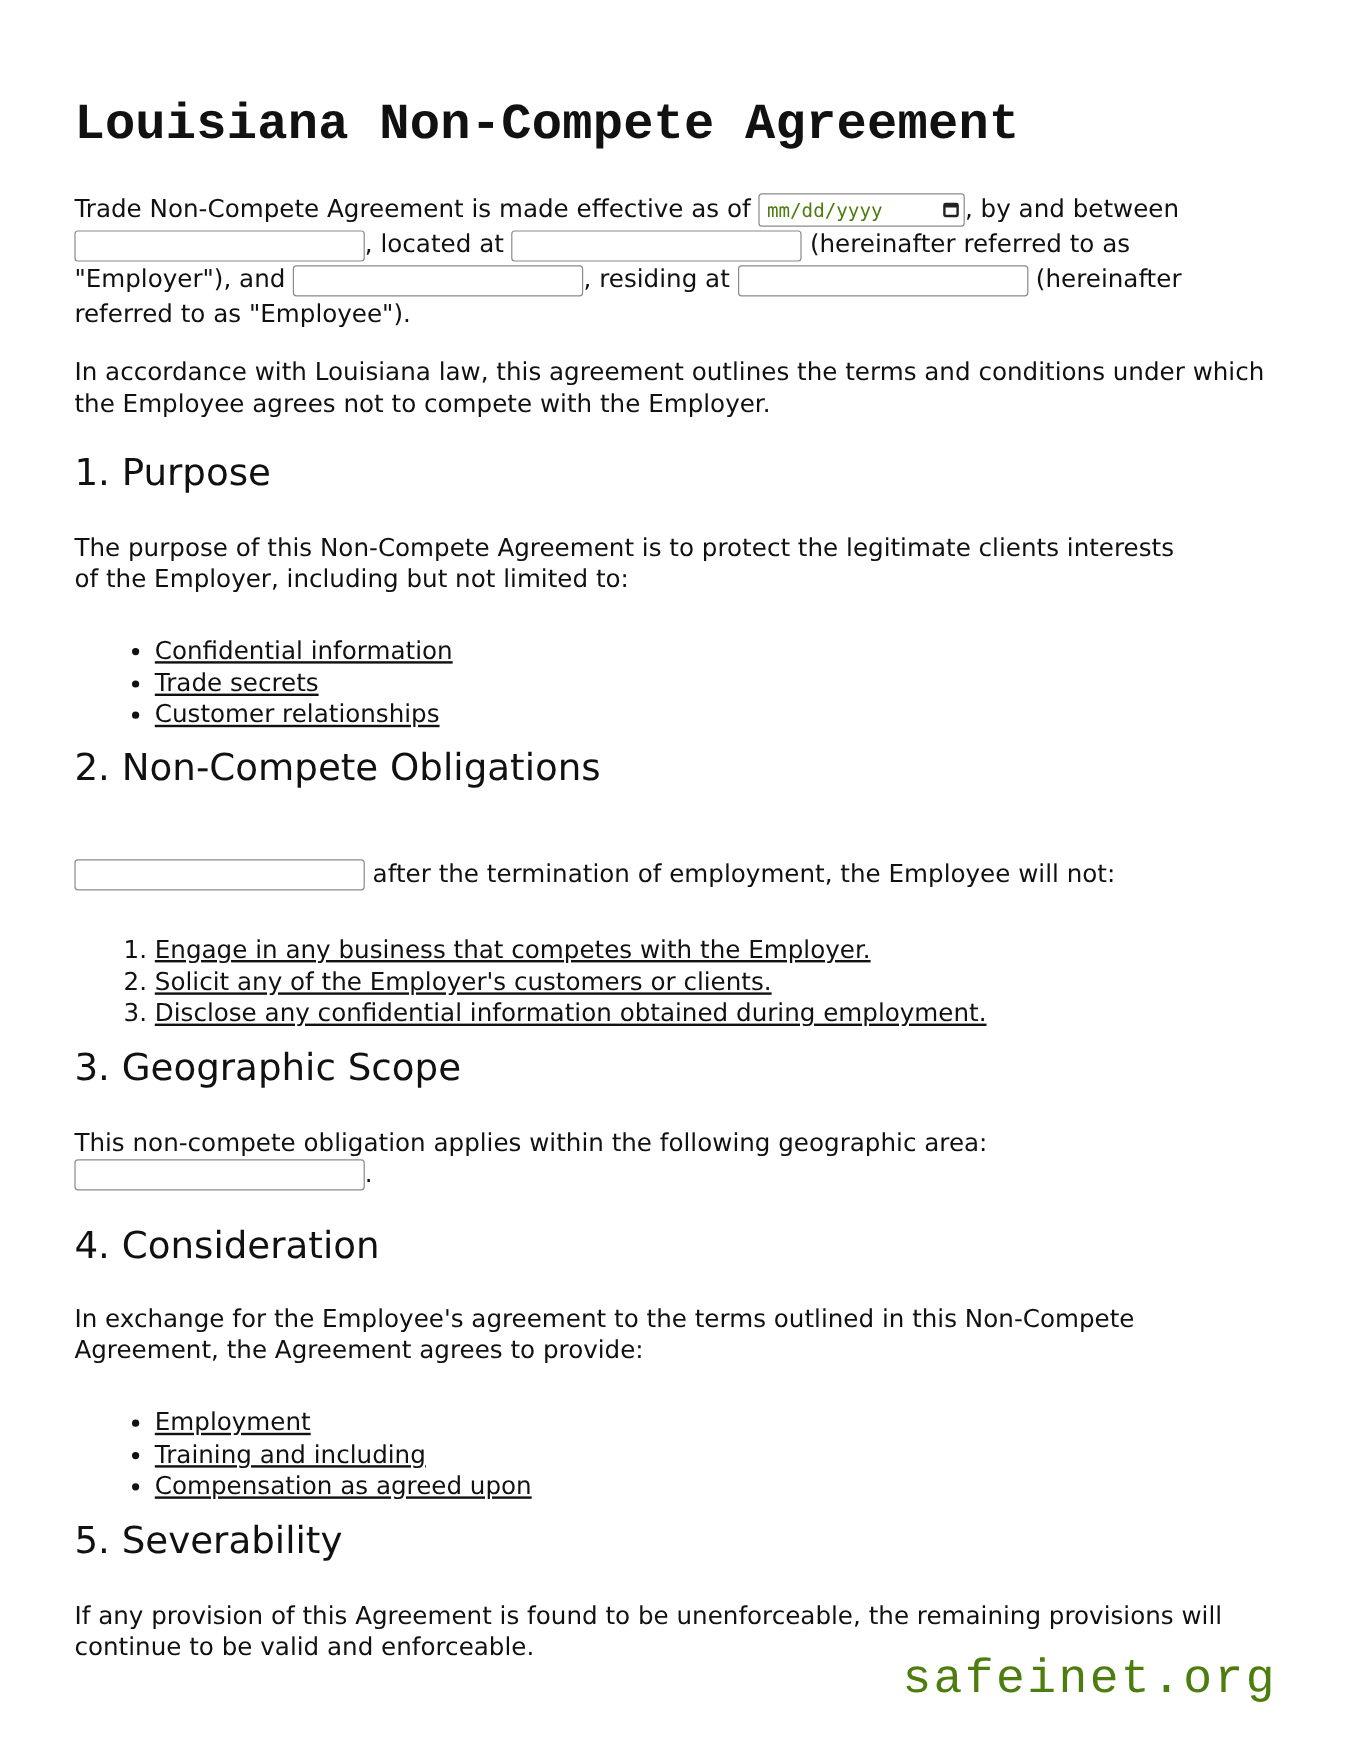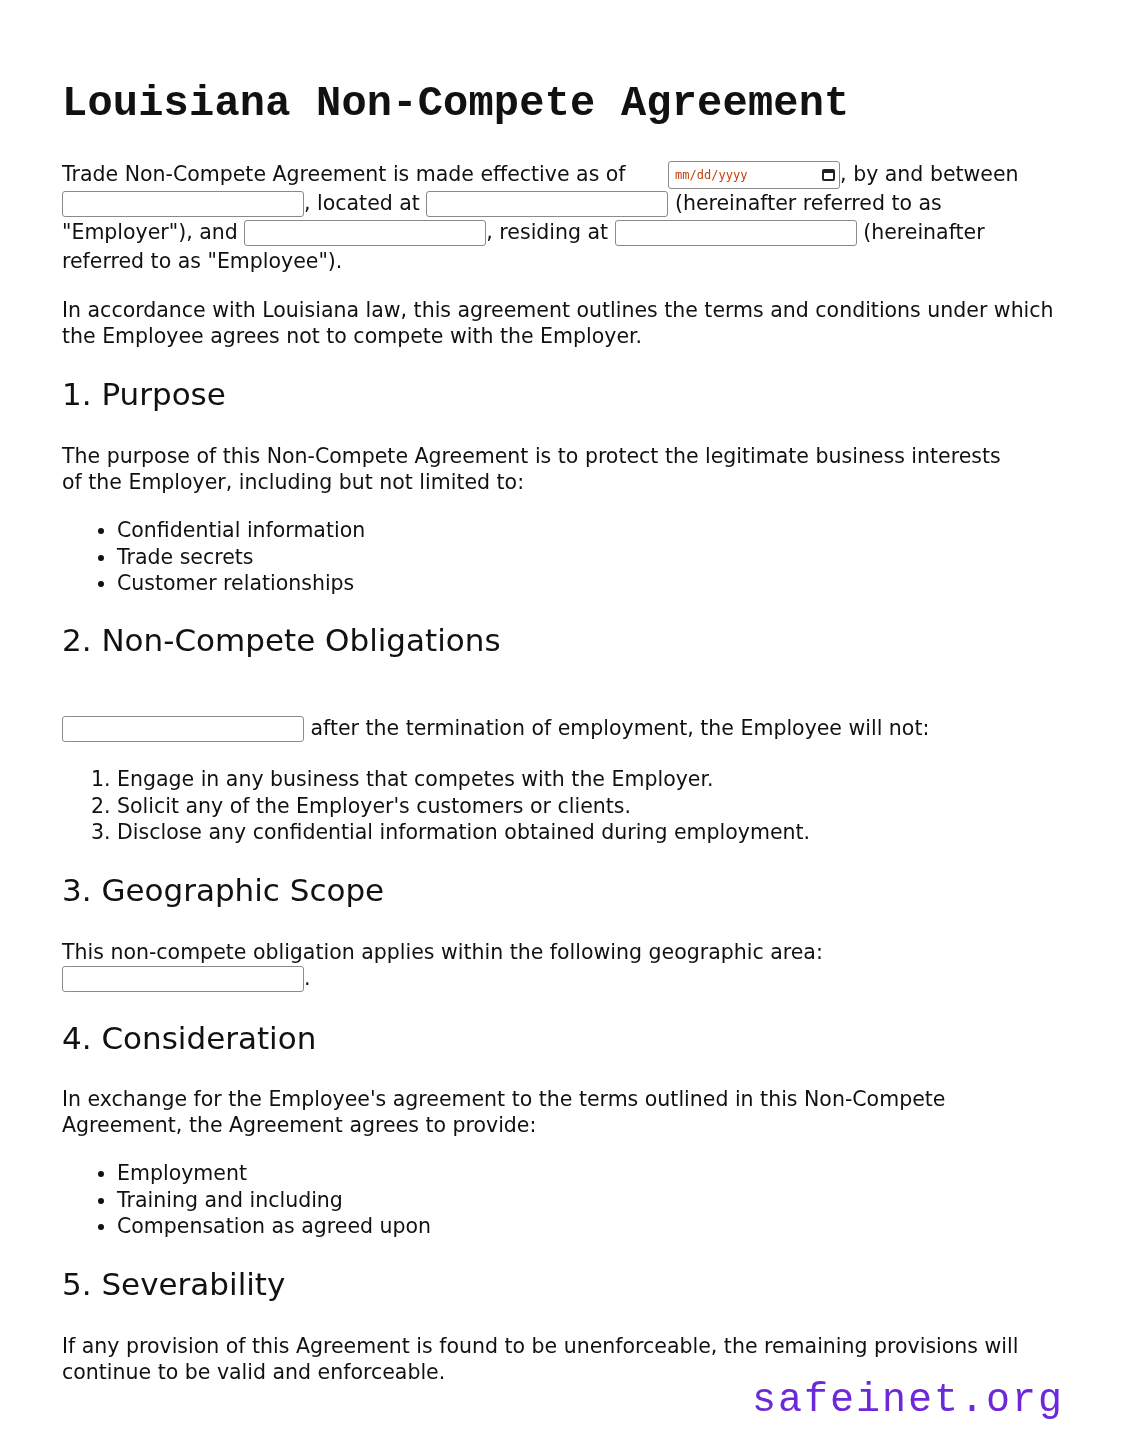--- a/index.html
+++ b/index.html
@@ -9,58 +9,58 @@
   }
   .page { position: absolute; left: 62px; top: 0; width: 1000px; }
   h1 {
     font-family: Liberation Mono, monospace; font-weight: bold;
     font-size: 42px; margin: 0; position: absolute; top: 80px; left: 0;
     white-space: nowrap; letter-spacing: 0.2px;
   }
   .p { font-size: 20.5px; line-height: 29px; margin: 0; position: absolute; left: 0; width: 1000px; }
   .p-tight { line-height: 26px; }
   h2 { font-size: 31px; font-weight: normal; margin: 0; position: absolute; left: 0; white-space: nowrap; }
-  ul, ol { margin: 0; padding-left: 55px; position: absolute; left: 0; font-size: 20.5px; line-height: 26.5px; }
+  ul, ol { margin: 12px; padding-left: 55px; position: absolute; left: 0; font-size: 20.5px; line-height: 26.5px; text-decoration: underline; }
   ul li, ol li { padding-left: 0; }
   .fld {
     display: inline-block; width: 242px; height: 26px; border: 1.5px solid #8a8a8a;
     border-radius: 3px; vertical-align: middle; background: #fff; box-sizing: border-box;
     font-family: "DejaVu Sans", sans-serif; font-size: 16px; padding: 0 4px; margin: 0;
   }
   .datefld {
     display: inline-flex; align-items: center; justify-content: space-between;
     width: 172px; height: 28px; border: 1.5px solid #8a8a8a; border-radius: 3px;
     vertical-align: middle; box-sizing: border-box; padding: 0 4px 0 6px;
-    font-family: "DejaVu Sans Mono", monospace; font-size: 12px; color: #c2410c; margin-left: 36px;
+    font-family: "DejaVu Sans Mono", monospace; font-size: 16px; color: #4d7c0f;
   }
   .cal {
     width: 13px; height: 12px; border: 2px solid #222; border-top-width: 4px;
     border-radius: 2px; box-sizing: border-box; display: inline-block;
   }
   .watermark {
     position: absolute; left: 752px; top: 1378px; font-family: "Liberation Mono", monospace;
-    font-size: 40px; color: #6d28d9; letter-spacing: 2px;
+    font-size: 40px; color: #4d7c0f; letter-spacing: 2px;
   }
 </style>
 </head>
 <body>
 
 <div class="page">
 
   <h1>Louisiana Non-Compete Agreement</h1>
 
   <p class="p" style="top:160px;"><span>Trade Non-Compete Agreement is made effective as of </span><span class="datefld">
         <span>mm/dd/yyyy</span>
         <span class="cal"></span>
       </span><span>, by and between</span><br><input class="fld" type="text" value="" style=""><span>, located at </span><input class="fld" type="text" value="" style=""><span> (hereinafter referred to as</span><br><span>"Employer"), and </span><input class="fld" type="text" value="" style=""><span>, residing at </span><input class="fld" type="text" value="" style=""><span> (hereinafter</span><br><span>referred to as "Employee").</span></p>
 
   <p class="p p-tight" style="top:297px;">In accordance with Louisiana law, this agreement outlines the terms and conditions under which the Employee agrees not to compete with the Employer.</p>
 
   <h2 style="top:376px;">1. Purpose</h2>
-  <p class="p p-tight" style="top:443px; width:940px;">The purpose of this Non-Compete Agreement is to protect the legitimate business interests of the Employer, including but not limited to:</p>
+  <p class="p p-tight" style="top:443px; width:940px;">The purpose of this Non-Compete Agreement is to protect the legitimate clients interests of the Employer, including but not limited to:</p>
   <ul style="top:517px;">
     <li>Confidential information</li>
     <li>Trade secrets</li>
     <li>Customer relationships</li>
   </ul>
 
   <h2 style="top:622px;">2. Non-Compete Obligations</h2>
   <p class="p p-tight" style="top:689px;"><br><input class="fld" type="text" value="" style=""><span> after the termination of employment, the Employee will not:</span></p>
   <ol style="top:766px;">
     <li>Engage in any business that competes with the Employer.</li>

